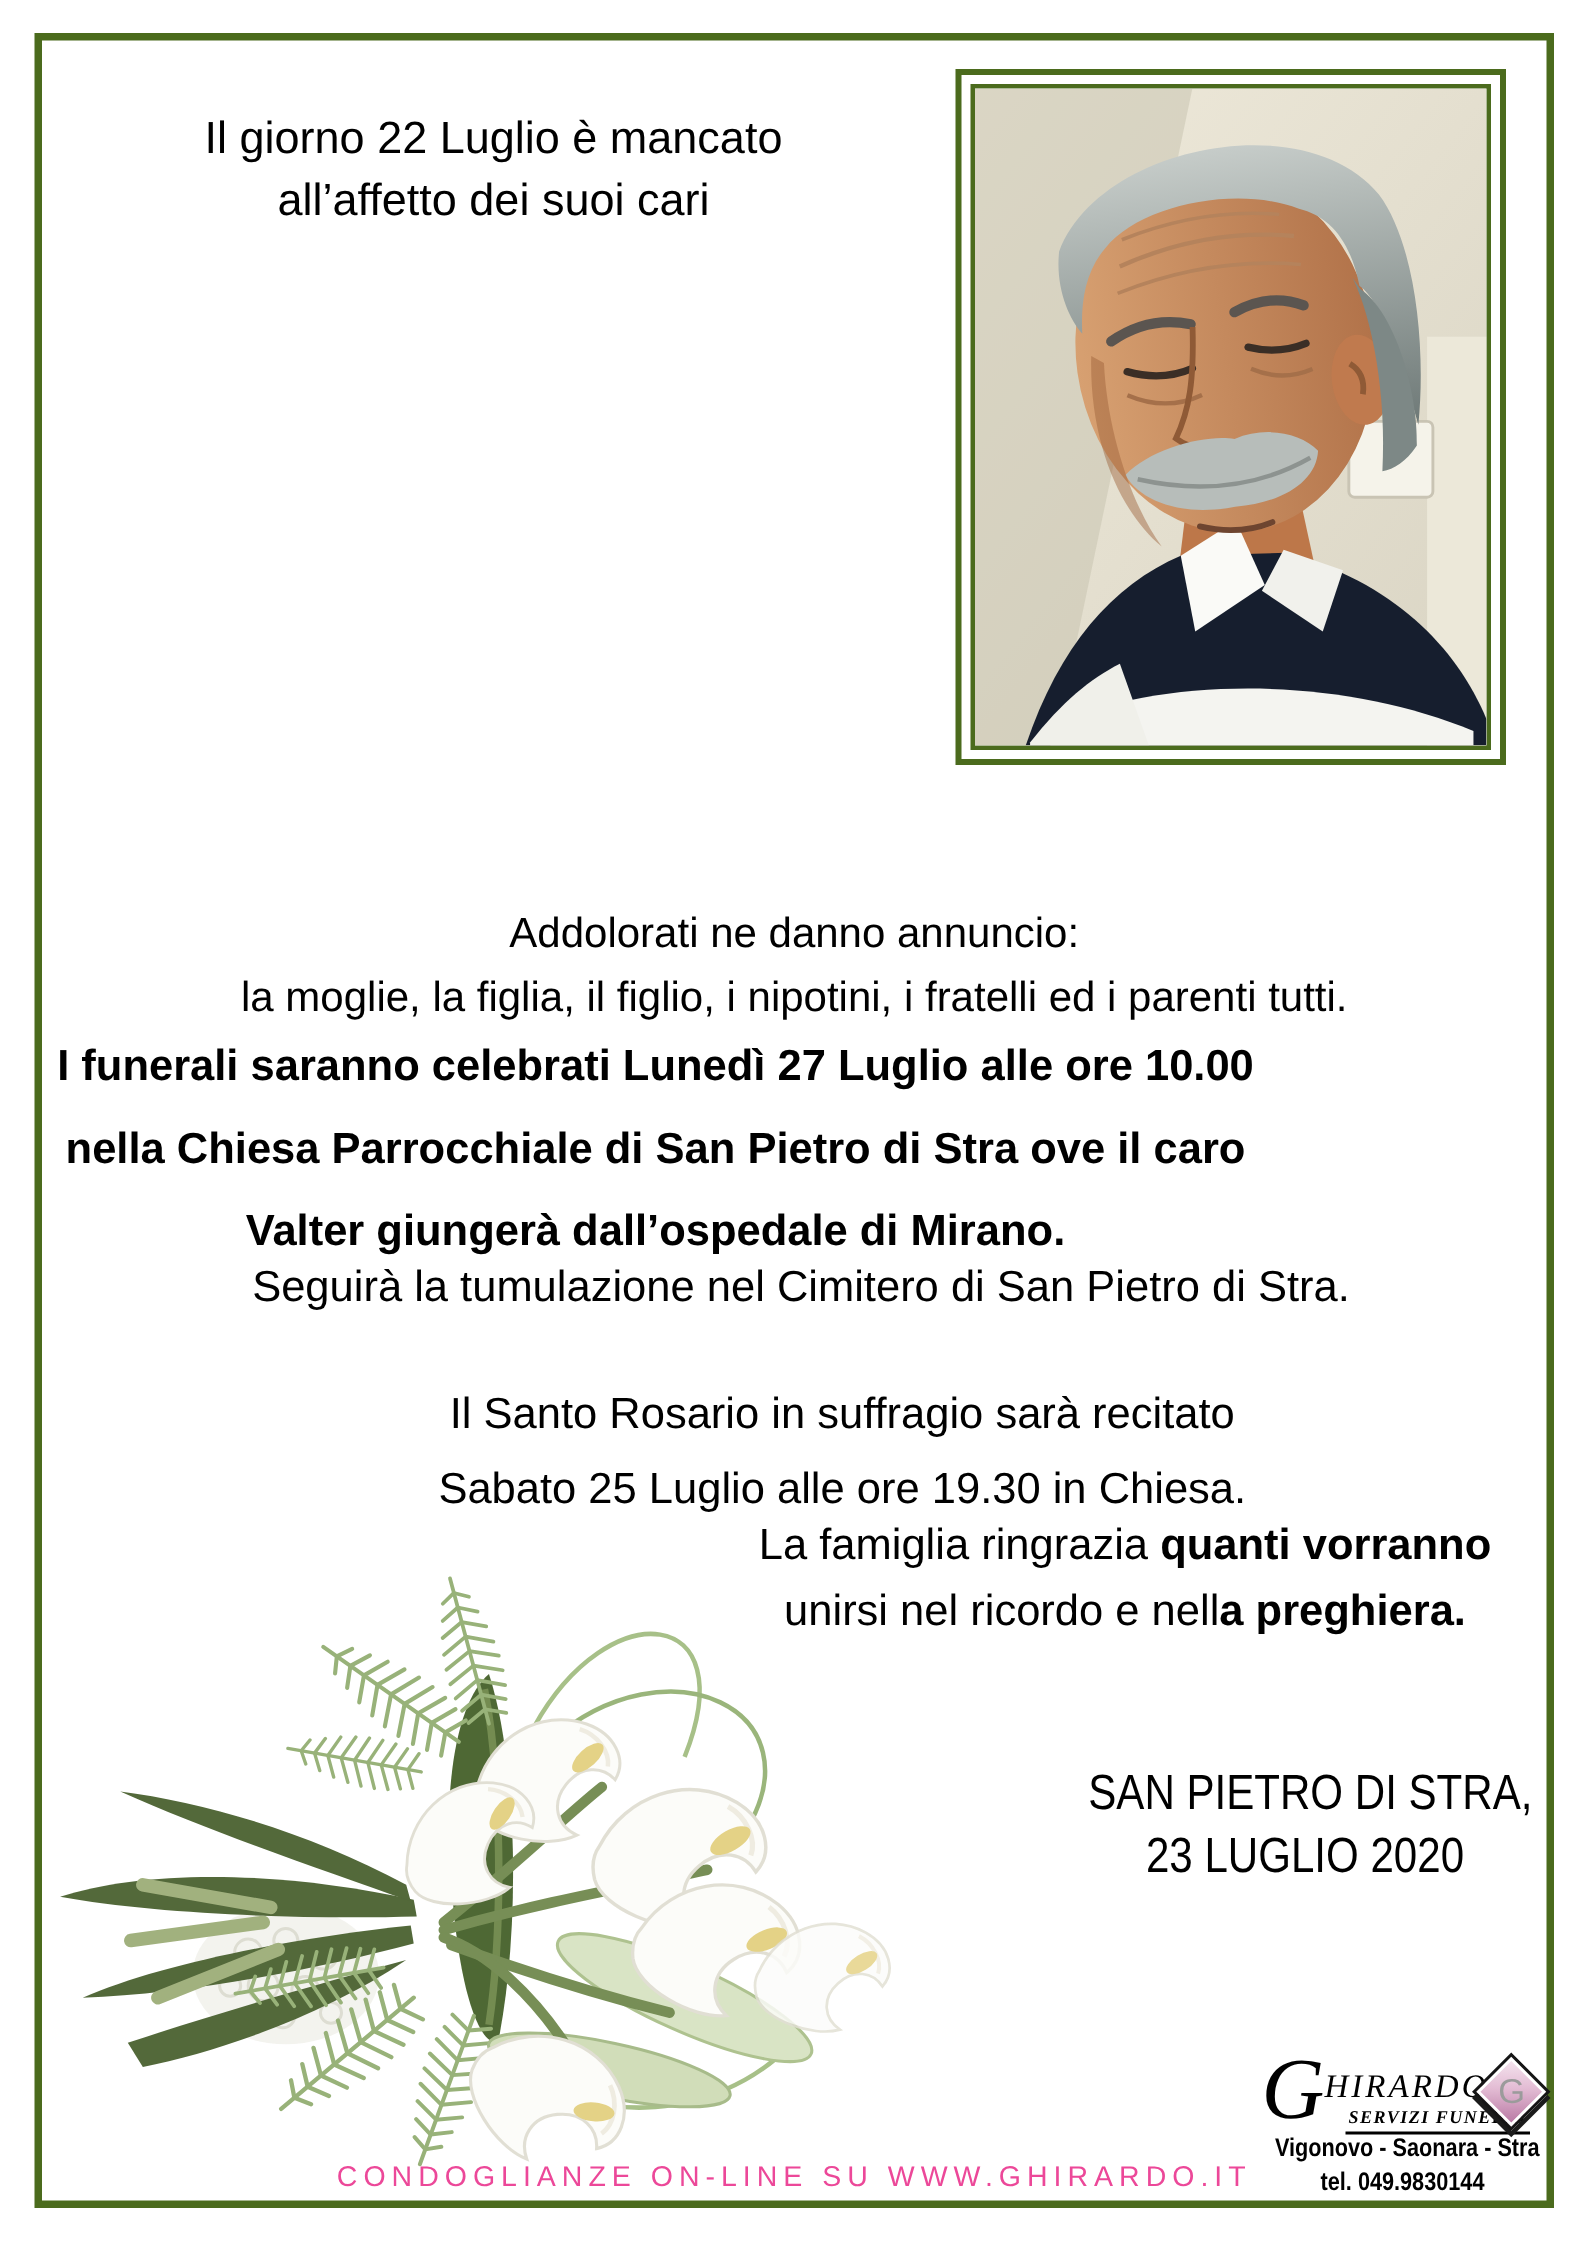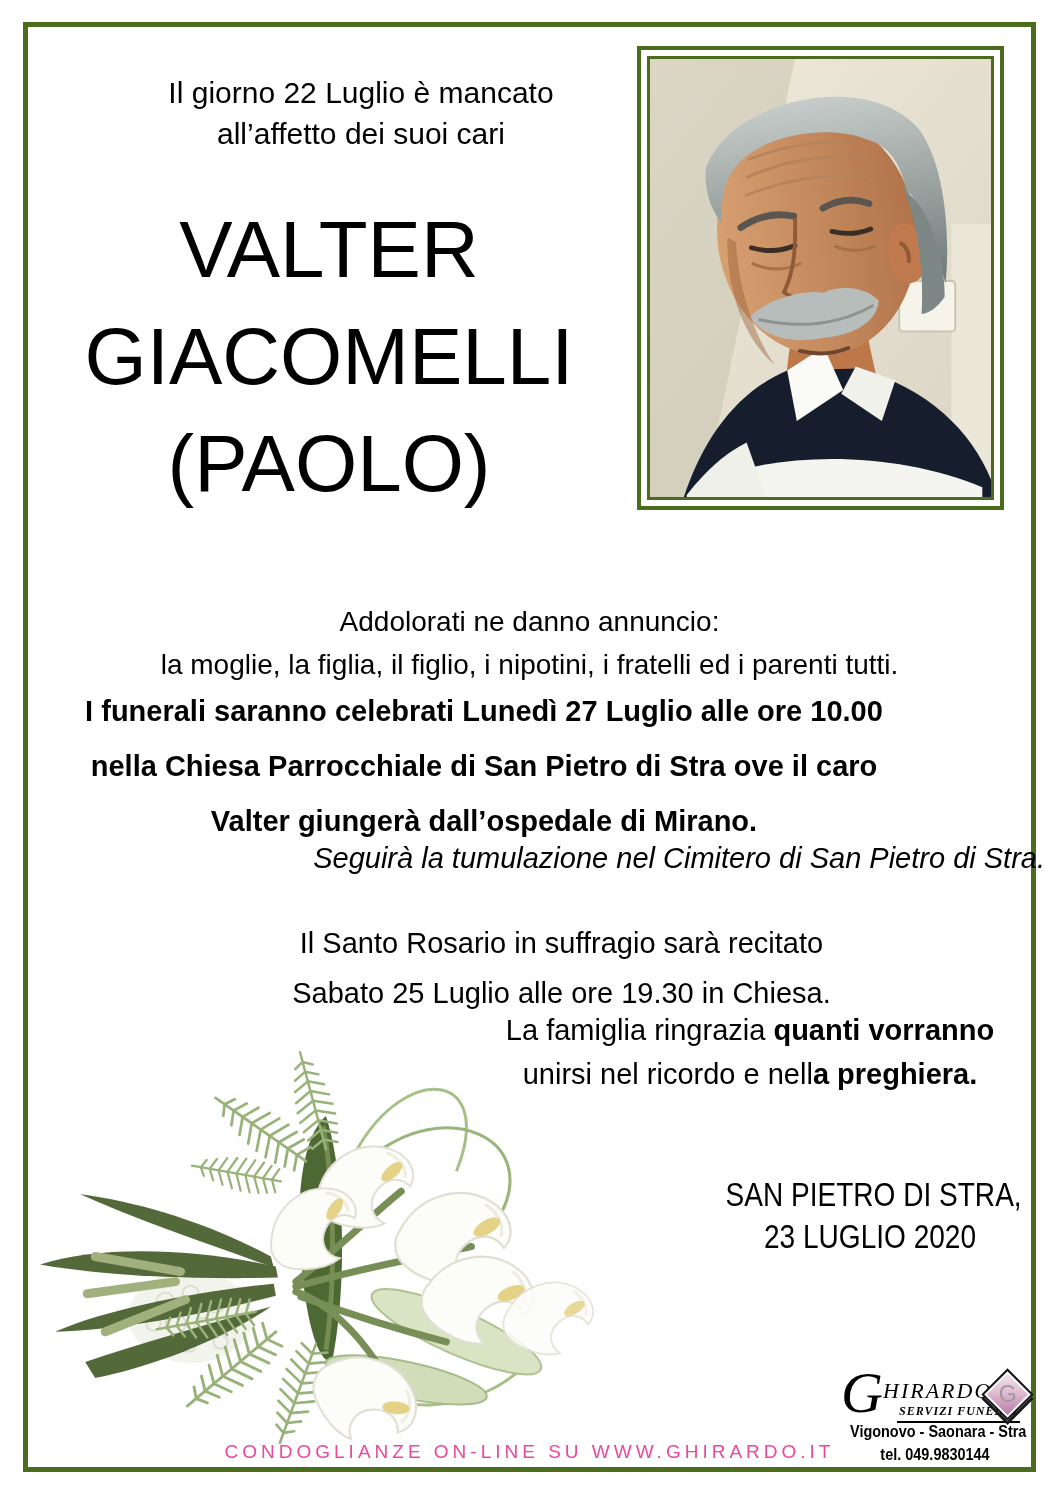--- a/index.html
+++ b/index.html
@@ -1,28 +1,28 @@
 <!DOCTYPE html>
 <html><head>
 <meta charset="utf-8">
 <style>
   html,body{margin:0;padding:0;background:#ffffff;}
   body{width:1058px;height:1497px;font-family:"Liberation Sans",sans-serif;color:#000;}
   #poster{position:relative;width:1058px;height:1497px;background:#fff;overflow:hidden;}
   .abs{position:absolute;}
   .ctr{text-align:center;}
   .border-frame{left:23px;top:22px;width:1003px;height:1440px;border:5px solid #4b6b1d;}
-  .intro{left:23px;top:72px;width:612px;font-size:30px;line-height:41px;margin-left:32px;}
+  .intro{left:23px;top:72px;width:612px;font-size:30px;line-height:41px;}
   .name-block{left:23px;top:196px;width:612px;font-size:80px;line-height:107px;font-weight:400;white-space:nowrap;}
   .photo-frame{left:637px;top:46px;width:367px;height:464px;border:4px solid #4b6b1d;box-sizing:border-box;background:#fff;}
   .photo-inner{position:absolute;left:6px;top:6px;right:6px;bottom:6px;border:3px solid #4b6b1d;overflow:hidden;}
   .photo-inner svg{display:block;width:100%;height:100%;}
   .announce{left:23px;top:572px;width:1013px;font-size:28px;line-height:43px;white-space:nowrap;margin-top:28px;}
-  .funeral{left:23px;top:684px;width:828px;font-size:29px;line-height:55px;font-weight:700;white-space:nowrap;padding-left:47px;}
-  .burial{left:23px;top:842px;width:1022px;font-size:29px;font-style:italic;white-space:nowrap;text-align:right;}
+  .funeral{left:23px;top:684px;width:828px;font-size:29px;line-height:55px;font-weight:700;white-space:nowrap;}
+  .burial{left:23px;top:842px;width:1022px;font-size:29px;white-space:nowrap;}
   .rosary{left:23px;top:918px;width:1013px;font-size:29px;line-height:50px;margin-left:32px;}
   .thanks{left:460px;top:1008px;width:580px;font-size:29px;line-height:44px;}
   .place-date{left:700px;top:1174px;width:340px;font-size:33px;line-height:42px;transform:scaleX(.85);transform-origin:center top;white-space:nowrap;}
   .bouquet{left:25px;top:1030px;width:612px;height:428px;}
   .bouquet svg{display:block;width:100%;height:100%;}
   .footer-line{left:23px;top:1441px;width:1013px;font-size:19px;letter-spacing:4px;color:#ec4899;white-space:nowrap;}
   .logo{left:835px;top:1364px;width:200px;height:104px;}
   .logo .g-script{position:absolute;left:6px;top:0;font-family:"Liberation Serif",serif;font-style:italic;font-size:58px;line-height:58px;}
   .logo .g-rest{position:absolute;left:48px;top:14px;font-family:"Liberation Serif",serif;font-style:italic;font-size:22px;letter-spacing:2px;}
   .logo .g-tag{position:absolute;left:62px;top:40px;font-family:"Liberation Serif",serif;font-style:italic;font-weight:700;font-size:12px;letter-spacing:1px;border-bottom:2px solid #000;padding:0 2px 2px 2px;}
@@ -37,25 +37,20 @@
 
 <div id="poster">
 
   <div class="abs border-frame"></div>
 
   <div class="abs intro ctr">
     <div>Il giorno 22 Luglio è mancato</div>
     <div>all’affetto dei suoi cari</div>
   </div>
 
-  <div class="abs name-block ctr">
-    <div>VALTER</div>
-    <div>GIACOMELLI</div>
-    <div>(PAOLO)</div>
-  </div>
 
   <div class="abs photo-frame">
     <div class="photo-inner">
       <svg viewBox="0 0 353 450" preserveAspectRatio="none">
         <defs>
           <linearGradient id="wall" x1="0" y1="0" x2="1" y2="1">
             <stop offset="0" stop-color="#efeadb"></stop>
               <stop offset="1" stop-color="#d9d4c3"></stop>
           </linearGradient>
           <linearGradient id="skin" x1="0" y1="0" x2="1" y2="0">

